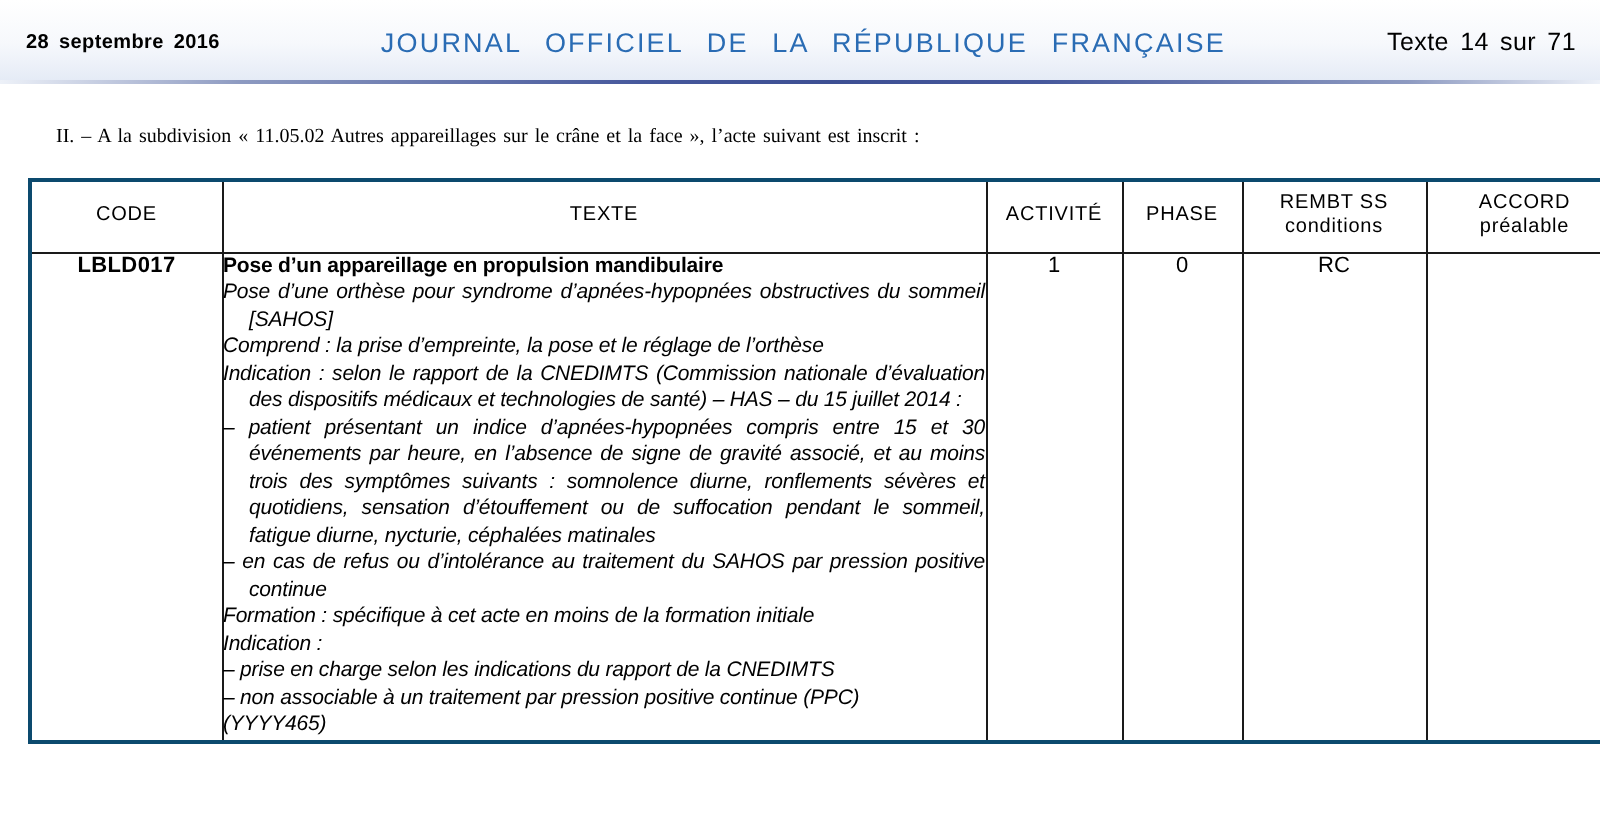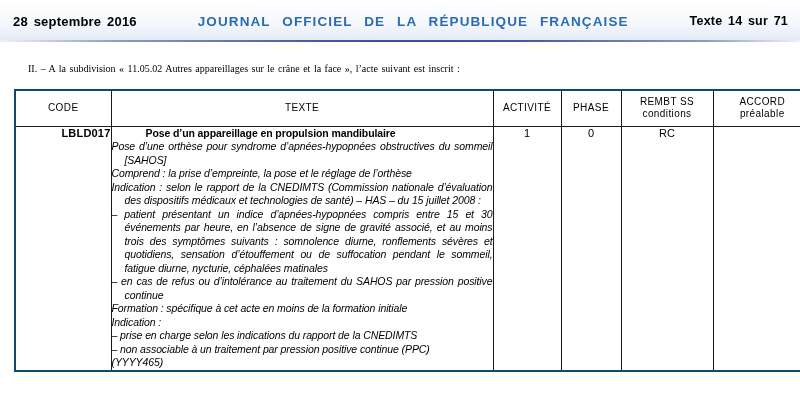--- a/index.html
+++ b/index.html
@@ -15,37 +15,37 @@
   
   .jo-header {
     height: 40px;
     display: flex;
     align-items: center;
     justify-content: space-between;
     padding: 2px 12px 0 13px;
     background: linear-gradient(180deg, #ffffff 0%, #f6f8fc 55%, #e5ebf6 100%);
   }
   .jo-date {
-    font-size: 13px;
+    font-size: 10px;
     font-weight: bold;
     letter-spacing: 0.2px;
     word-spacing: 2px;
     white-space: nowrap;
   }
   .jo-title {
     font-size: 13.5px;
-    font-weight: bold;
+    font-weight: normal;
     color: #2a6cb4;
     letter-spacing: 1.1px;
     word-spacing: 7px;
     white-space: nowrap;
   }
   .jo-ref {
     font-size: 12.5px;
-    font-weight: bold;
+    font-weight: normal;
     letter-spacing: 0.2px;
     word-spacing: 2px;
     white-space: nowrap;
   }
   .jo-rule {
     height: 2px;
     background: linear-gradient(90deg,
       #edf1f8 0%, #8d9ac1 15%, #46589c 40%, #3d4f93 52%,
       #46589c 65%, #8d9ac1 88%, #edf1f8 100%);
   }
@@ -85,41 +85,40 @@
   tbody td { vertical-align: top; }
 
   .col-code   { width: 96px; }
   .col-texte  { width: 382px; }
   .col-act    { width: 68px; text-align: center; }
   .col-phase  { width: 60px; }
   .col-rembt  { width: 92px; margin-left: 24px; }
   .col-accord { width: 99px; }
 
   .cell-code {
-    text-align: right;
+    text-align: center;
     font-weight: bold;
     font-size: 11px;
     padding-top: 12px;
     letter-spacing: 0.2px;
   }
   .cell-num {
     text-align: center;
     font-size: 11px;
     padding-top: 12px;
   }
   .cell-texte {
     padding: 10px 7px 8px 9px;
     font-size: 10.5px;
     line-height: 13.5px;
     letter-spacing: -0.1px;
   }
   .t-title {
     font-weight: bold;
     font-style: normal;
-    margin-left: 34px;
   }
   .para {
     font-style: italic;
     text-align: justify;
     padding-left: 13px;
     text-indent: -13px;
   }
   .para.no-just { text-align: left; }
 </style>
 </head>
@@ -161,21 +160,21 @@
         </th>
       </tr>
     </thead>
     <tbody>
       <tr>
         <td class="cell-code">LBLD017</td>
         <td class="cell-texte">
           <div class="t-title">Pose d’un appareillage en propulsion mandibulaire</div>
           <div class="para">Pose d’une orthèse pour syndrome d’apnées-hypopnées obstructives du sommeil [SAHOS]</div>
           <div class="para">Comprend : la prise d’empreinte, la pose et le réglage de l’orthèse</div>
-          <div class="para">Indication : selon le rapport de la CNEDIMTS (Commission nationale d’évaluation des dispositifs médicaux et technologies de santé) – HAS – du 15 juillet 2008 :</div>
+          <div class="para">Indication : selon le rapport de la CNEDIMTS (Commission nationale d’évaluation des dispositifs médicaux et technologies de santé) – HAS – du 15 juillet 2014 :</div>
           <div class="para">– patient présentant un indice d’apnées-hypopnées compris entre 15 et 30 événements par heure, en l’absence de signe de gravité associé, et au moins trois des symptômes suivants : somnolence diurne, ronflements sévères et quotidiens, sensation d’étouffement ou de suffocation pendant le sommeil, fatigue diurne, nycturie, céphalées matinales</div>
           <div class="para">– en cas de refus ou d’intolérance au traitement du SAHOS par pression positive continue</div>
           <div class="para no-just">Formation : spécifique à cet acte en moins de la formation initiale</div>
           <div class="para no-just">Indication :</div>
           <div class="para no-just">– prise en charge selon les indications du rapport de la CNEDIMTS</div>
           <div class="para">– non associable à un traitement par pression positive continue (PPC)</div>
           <div class="para no-just">(YYYY465)</div>
         </td>
         <td class="cell-num">1</td>
         <td class="cell-num">0</td>

